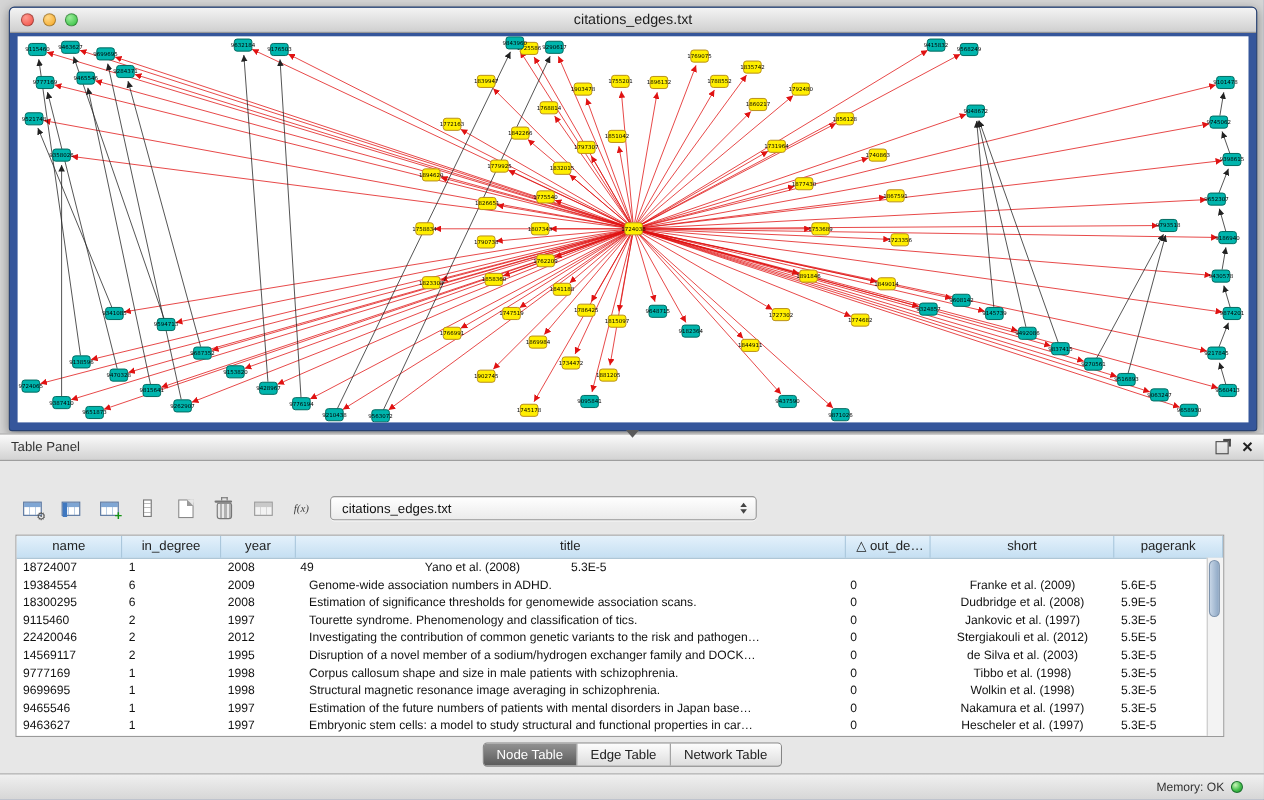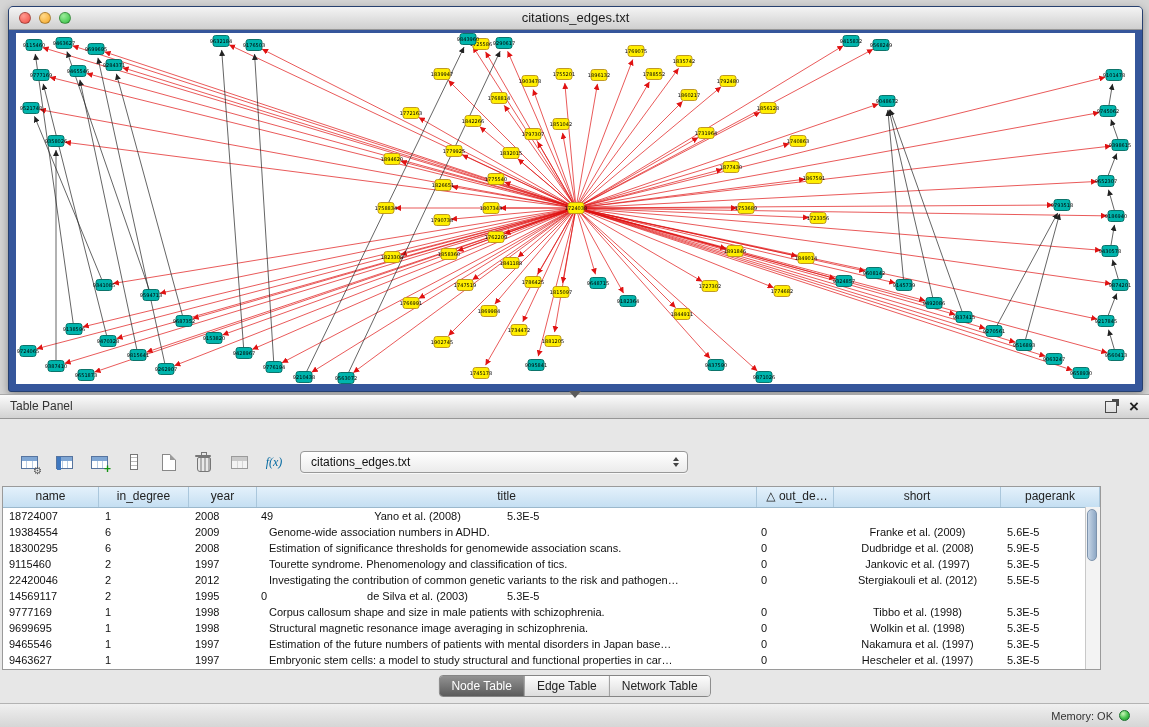--- a/index.html
+++ b/index.html
@@ -61,33 +61,33 @@
   .page-ic{width:12px;height:15px;border:1px solid #888;background:#fff;position:relative;}
   .page-ic::after{content:"";position:absolute;right:-1px;top:-1px;
     border:3px solid;border-color:#e7e7e7 #e7e7e7 #9a9a9a #9a9a9a;}
   .trash-ic{width:12px;height:13px;border:1px solid #767676;border-radius:2px 2px 3px 3px;
     background:repeating-linear-gradient(90deg,#e8e8e8 0 2px,#b0b0b0 2px 4px);
     position:relative;margin-top:4px;}
   .trash-ic::before{content:"";position:absolute;left:-3px;top:-3px;width:16px;height:2px;
     background:#767676;border-radius:1px;}
   .trash-ic::after{content:"";position:absolute;left:3px;top:-6px;width:4px;height:2px;
     border:1px solid #767676;border-bottom:none;}
-  .fx{font-family:"Liberation Serif",serif;font-style:italic;font-size:12px;color:#0369a1;}
+  .fx{font-family:"Liberation Serif",serif;font-style:italic;font-size:10px;color:#404040;}
   .combo{width:388px;height:22px;margin-left:4px;border:1px solid #989898;border-radius:4px;
     background:linear-gradient(#ffffff,#ebebeb);display:flex;align-items:center;
     padding:0 5px 0 10px;box-sizing:border-box;font-size:12px;color:#111;
     box-shadow:0 1px 0 rgba(255,255,255,.7);}
   .combo-val{flex:1;white-space:nowrap;overflow:hidden;}
   .combo-arrows{width:12px;display:flex;flex-direction:column;align-items:center;}
   .au{width:0;height:0;border-left:3px solid transparent;border-right:3px solid transparent;
     border-bottom:4px solid #444;margin-bottom:2px;}
   .ad{width:0;height:0;border-left:3px solid transparent;border-right:3px solid transparent;
     border-top:4px solid #444;}
   
-  .dtable{position:absolute;left:2px;top:92px;width:1097px;height:182px;background:#fff;
+  .dtable{position:absolute;left:14px;top:92px;width:1097px;height:182px;background:#fff;
     border:1px solid #9a9a9a;overflow:hidden;}
   .thead{display:flex;height:20px;background:linear-gradient(#e4f1fb,#c5dff2);
     border-bottom:1px solid #9bb8cc;}
   .hcell{box-sizing:border-box;border-right:1px solid #aac7dc;font-size:12px;line-height:19px;
     text-align:center;color:#222;white-space:nowrap;overflow:hidden;}
   .c0{width:96px;} .c1{width:90px;} .c2{width:68px;} .c3{width:500px;} .c4{width:77px;} .c5{width:167px;} .c6{flex:1;}
   .hcell.c4{text-align:center;padding-left:4px;}
   .trow{display:flex;height:16px;font-size:11px;line-height:16px;color:#111;}
   .tcell{box-sizing:border-box;white-space:nowrap;overflow:hidden;}
   .tcell.c0{padding-left:6px;} .tcell.c1{padding-left:6px;} .tcell.c2{padding-left:6px;}
@@ -575,20 +575,21 @@
           <div class="tcell c2">2012</div>
           <div class="tcell c3">Investigating the contribution of common genetic variants to the risk and pathogen…</div>
           <div class="tcell c4">0</div>
           <div class="tcell c5">Stergiakouli et al. (2012)</div>
           <div class="tcell c6">5.5E-5</div>
         </div>
         <div class="trow">
           <div class="tcell c0">14569117</div>
           <div class="tcell c1">2</div>
           <div class="tcell c2">1995</div>
+          <div class="tcell c3">Disruption of a novel member of a sodium/hydrogen exchanger family and DOCK…</div>
           <div class="tcell c4">0</div>
           <div class="tcell c5">de Silva et al. (2003)</div>
           <div class="tcell c6">5.3E-5</div>
         </div>
         <div class="trow">
           <div class="tcell c0">9777169</div>
           <div class="tcell c1">1</div>
           <div class="tcell c2">1998</div>
           <div class="tcell c3">Corpus callosum shape and size in male patients with schizophrenia.</div>
           <div class="tcell c4">0</div>

